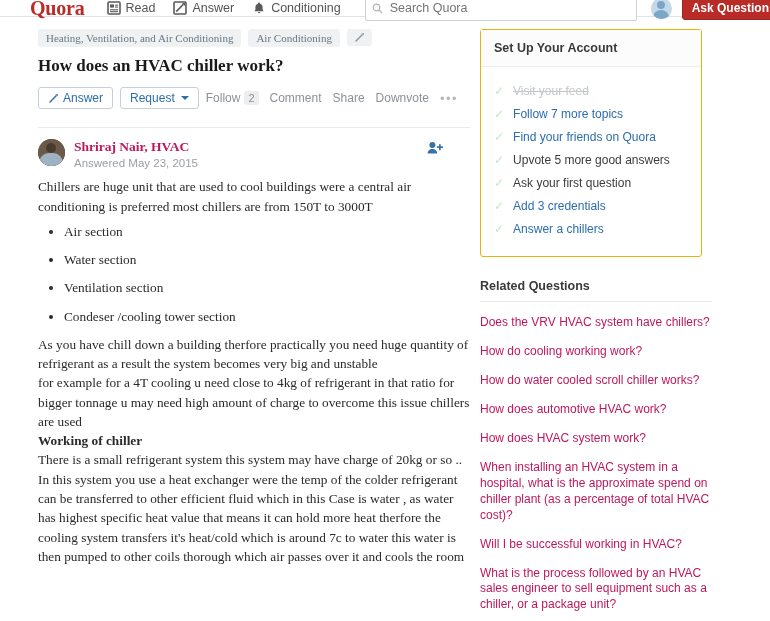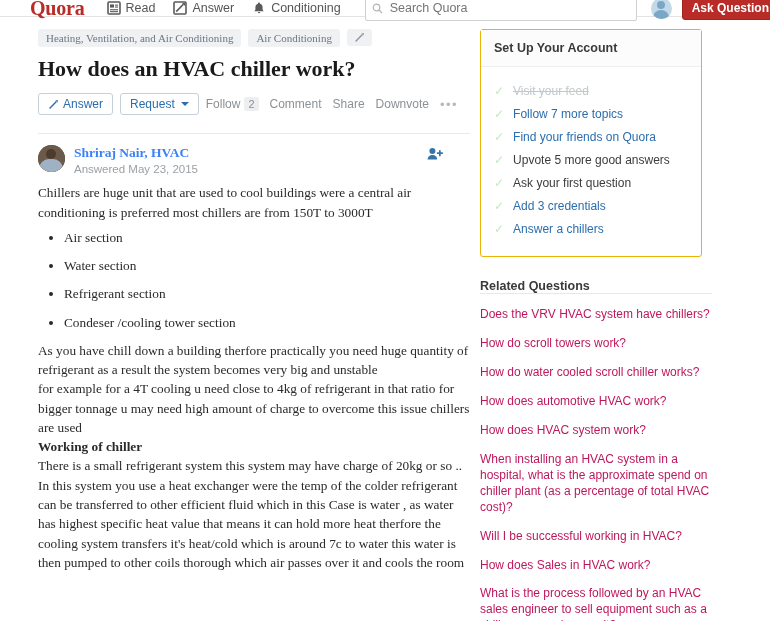--- a/index.html
+++ b/index.html
@@ -143,21 +143,21 @@
     background: #eff1f3;
     border-radius: 3px;
     padding: 3px 7px;
     display: flex;
     align-items: center;
   }
 
   
   .qtitle {
     font-family: "Liberation Serif", serif;
-    font-size: 22px;
+    font-size: 17px;
     font-weight: bold;
     color: #1a1a1a;
     margin: 0 0 11px 0;
     line-height: 1.2;
   }
   .qactions {
     display: flex;
     align-items: center;
     margin-bottom: 18px;
   }
@@ -245,21 +245,21 @@
   .ans-avatar .bg {
     position: absolute;
     left: 0; top: 0; right: 0; bottom: 0;
     background: linear-gradient(120deg,#8a7a66 0%,#5e4f41 55%,#3d3026 100%);
     z-index: -1;
   }
   .ans-author {
     font-family: "Liberation Serif", serif;
     font-weight: bold;
     font-size: 13.5px;
-    color: #3b82f6;
+    color: #be185d;
     line-height: 1.25;
   }
   .ans-date {
     font-size: 11.5px;
     color: #9ba0a5;
     margin-top: 1px;
   }
   .follow-ic {
     position: absolute;
     right: 26px;
@@ -319,21 +319,21 @@
   .txt.done { color: #c4c8cb; text-decoration: line-through; }
 
   .related {
     margin-top: 22px;
     width: 232px;
   }
   .related-head {
     font-size: 12.5px;
     font-weight: bold;
     color: #3a3a3a;
-    padding-bottom: 0;
+    padding-bottom: 8px;
     border-bottom: 1px solid #e6e8ea;
   }
   .related-item {
     color: #be185d;
     font-size: 12px;
     line-height: 1.33;
     margin-top: 13px;
     cursor: pointer;
   }
 </style>
@@ -462,21 +462,21 @@
           <rect x="9.9" y="5.3" width="6" height="1.7" fill="#3673a8"></rect>
         </svg>
       </span>
     </div>
 
     <div class="ansbody">
       <p>Chillers are huge unit that are used to cool buildings were a central air conditioning is preferred most chillers are from 150T to 3000T</p>
       <ul>
         <li>Air section</li>
         <li>Water section</li>
-        <li>Refrigerant section</li>
+        <li>Ventilation section</li>
         <li>Condeser /cooling tower section</li>
       </ul>
       <p>As you have chill down a building therfore practically you need huge quantity of refrigerant as a result the system becomes very big and unstable</p>
       <p>for example for a 4T cooling u need close to 4kg of refrigerant in that ratio for bigger tonnage u may need high amount of charge to overcome this issue chillers are used</p>
       <p class="bold">Working of chiller</p>
       <p>There is a small refrigerant system this system may have charge of 20kg or so .. In this system you use a heat exchanger were the temp of the colder refrigerant can be transferred to other efficient fluid which in this Case is water , as water has highest specific heat value that means it can hold more heat therfore the cooling system transfers it's heat/cold which is around 7c to water this water is then pumped to other coils thorough which air passes over it and cools the room</p>
 
     </div>
 
   </div>
@@ -514,24 +514,23 @@
         <div class="setup-item">
           <span class="check">✓</span>
           <span class="txt link">Answer a chillers</span>
         </div>
       </div>
     </div>
 
     <div class="related">
       <div class="related-head">Related Questions</div>
       <div class="related-item">Does the VRV HVAC system have chillers?</div>
-      <div class="related-item">How do scroll towers work?</div>
+      <div class="related-item">How do cooling working work?</div>
       <div class="related-item">How do water cooled scroll chiller works?</div>
       <div class="related-item">How does automotive HVAC work?</div>
       <div class="related-item">How does HVAC system work?</div>
       <div class="related-item">When installing an HVAC system in a hospital, what is the approximate spend on chiller plant (as a percentage of total HVAC cost)?</div>
       <div class="related-item">Will I be successful working in HVAC?</div>
-      <div class="related-item">How does Sales in HVAC work?</div>
       <div class="related-item">What is the process followed by an HVAC sales engineer to sell equipment such as a chiller, or a package unit?</div>
 
     </div>
   </div>
 </div>
 
 </body></html>

